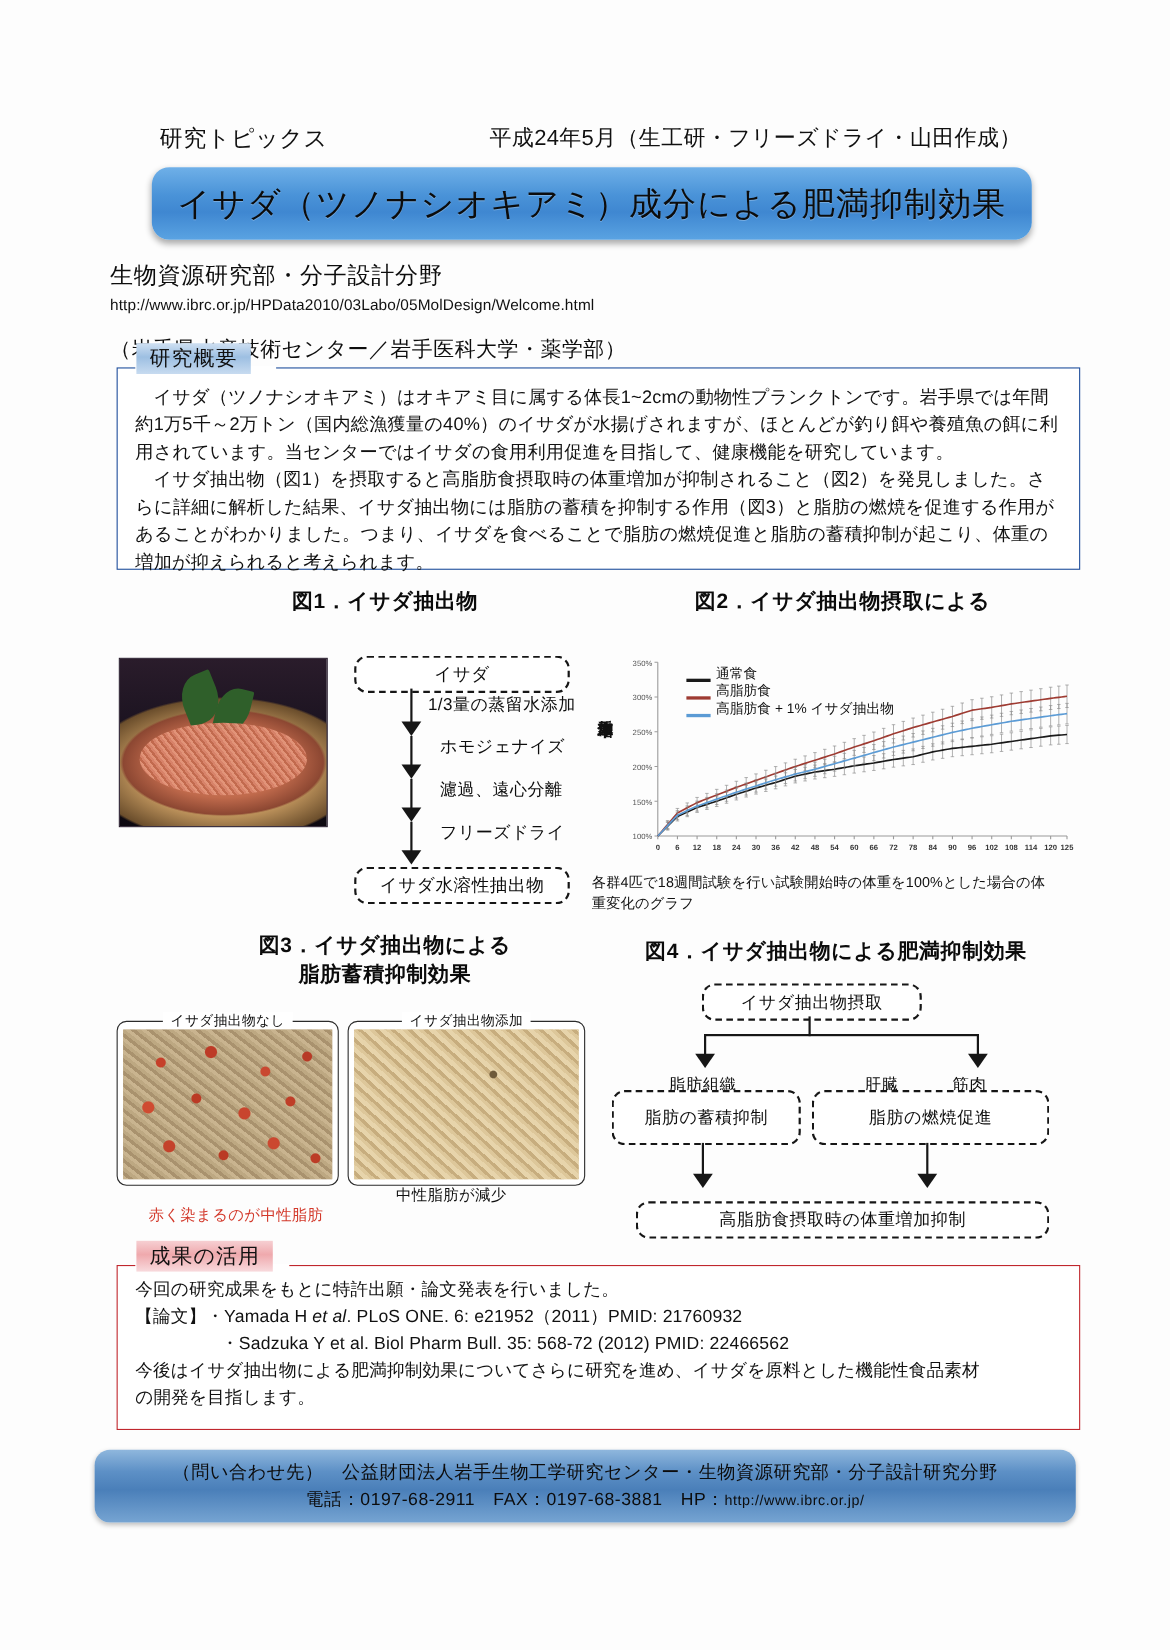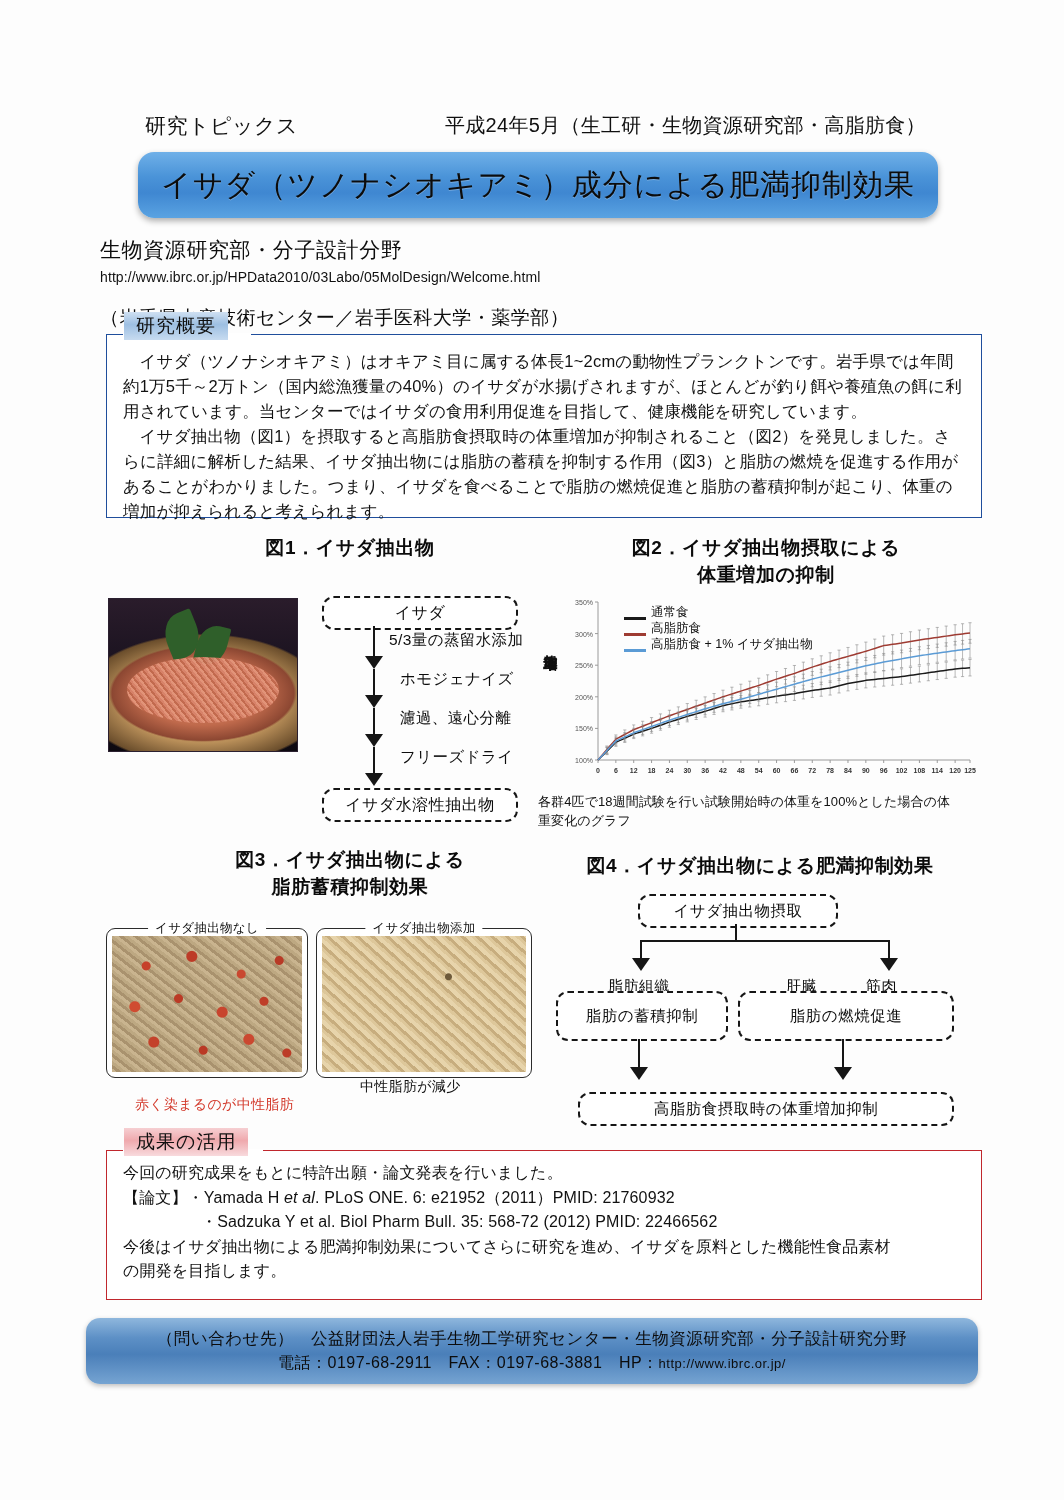--- a/index.html
+++ b/index.html
@@ -162,21 +162,21 @@
   #footer-bar .l2{font-size:16px;color:#0c0c0c;letter-spacing:.5px;white-space:nowrap;}
   #footer-bar .l2 .hp{font-size:13px;}
 </style>
 </head>
 <body>
 
 <div class="page">
 
   <div class="hdr-row">
     <div class="hdr-topic">研究トピックス</div>
-    <div class="hdr-date">平成24年5月（生工研・生物資源研究部・高脂肪食）</div>
+    <div class="hdr-date">平成24年5月（生工研・フリーズドライ・山田作成）</div>
   </div>
 
   <div class="title-bar">
     <span>イサダ（ツノナシオキアミ）成分による肥満抑制効果</span>
   </div>
 
   <div class="affil">
     <div class="dept">生物資源研究部・分子設計分野</div>
     <div class="url">http://www.ibrc.or.jp/HPData2010/03Labo/05MolDesign/Welcome.html</div>
     <div class="sub">（岩手県水産技術センター／岩手医科大学・薬学部）</div>
@@ -197,40 +197,39 @@
     <div class="leaf l1"></div>
     <div class="leaf l2"></div>
     <div class="krill"></div>
   </div>
 
   <div class="flow">
     <div class="fbox" style="left:322px;top:596px;width:192px;height:30px;">イサダ</div>
 
     <div class="fstem" style="left:373px;top:626px;height:34px;"></div>
     <div class="fhead" style="left:365px;top:656px;"></div>
-    <div class="flabel" style="left:389px;top:630px;">5/3量の蒸留水添加</div>
+    <div class="flabel" style="left:389px;top:630px;">1/3量の蒸留水添加</div>
 
     <div class="fstem" style="left:373px;top:669px;height:30px;"></div>
     <div class="fhead" style="left:365px;top:695px;"></div>
     <div class="flabel" style="left:400px;top:669px;">ホモジェナイズ</div>
 
     <div class="fstem" style="left:373px;top:708px;height:30px;"></div>
     <div class="fhead" style="left:365px;top:734px;"></div>
     <div class="flabel" style="left:400px;top:708px;">濾過、遠心分離</div>
 
     <div class="fstem" style="left:373px;top:747px;height:30px;"></div>
     <div class="fhead" style="left:365px;top:773px;"></div>
     <div class="flabel" style="left:400px;top:747px;">フリーズドライ</div>
 
     <div class="fbox" style="left:322px;top:788px;width:192px;height:30px;">イサダ水溶性抽出物</div>
   </div>
 
   <div class="figcap" id="fig2-cap">
     <div>図2．イサダ抽出物摂取による</div>
-    <div>体重増加の抑制</div>
   </div>
 
   <div id="chart-wrap">
     <div id="chart-ylabel">体重増加率</div>
     <svg id="chart-svg" width="412" height="188">
         <line x1="34" y1="6" x2="34" y2="164" stroke="#9a9a9a" stroke-width="1"></line>
         <line x1="34" y1="164" x2="406" y2="164" stroke="#9a9a9a" stroke-width="1"></line>
         <line x1="31" y1="164" x2="34" y2="164" stroke="#9a9a9a" stroke-width="1"></line>
         <text x="29" y="167" text-anchor="end" font-size="7" fill="#555" font-family="&quot;Liberation Sans&quot;,sans-serif">100%</text>
         <line x1="31" y1="132.4" x2="34" y2="132.4" stroke="#9a9a9a" stroke-width="1"></line>

